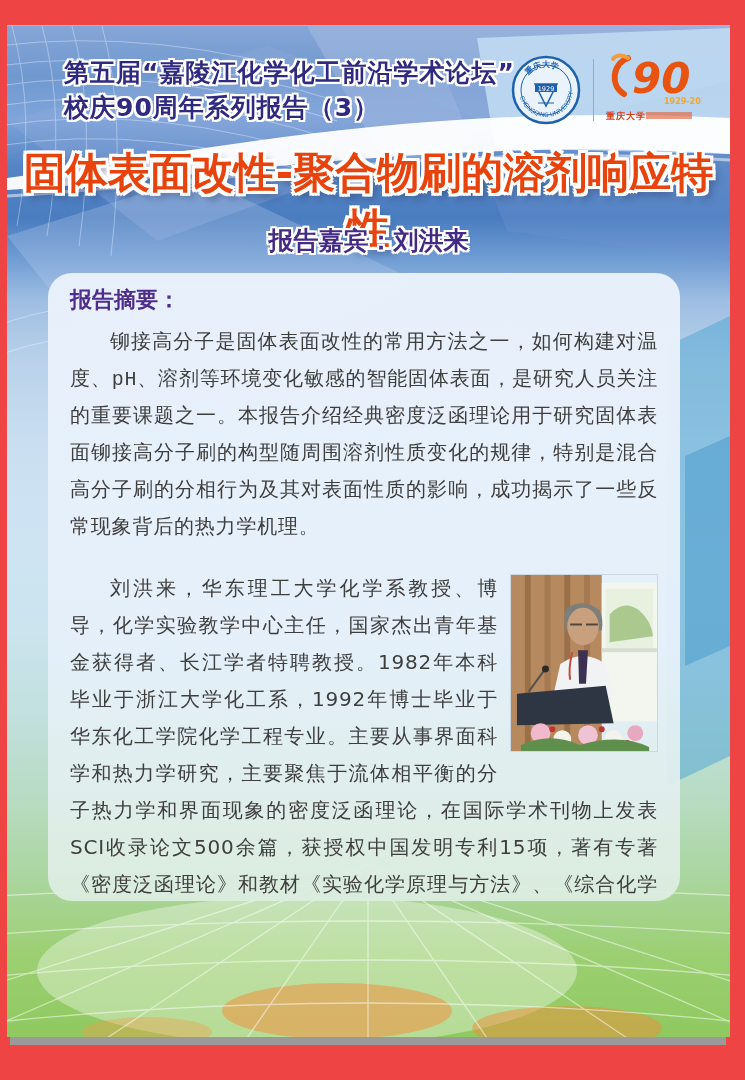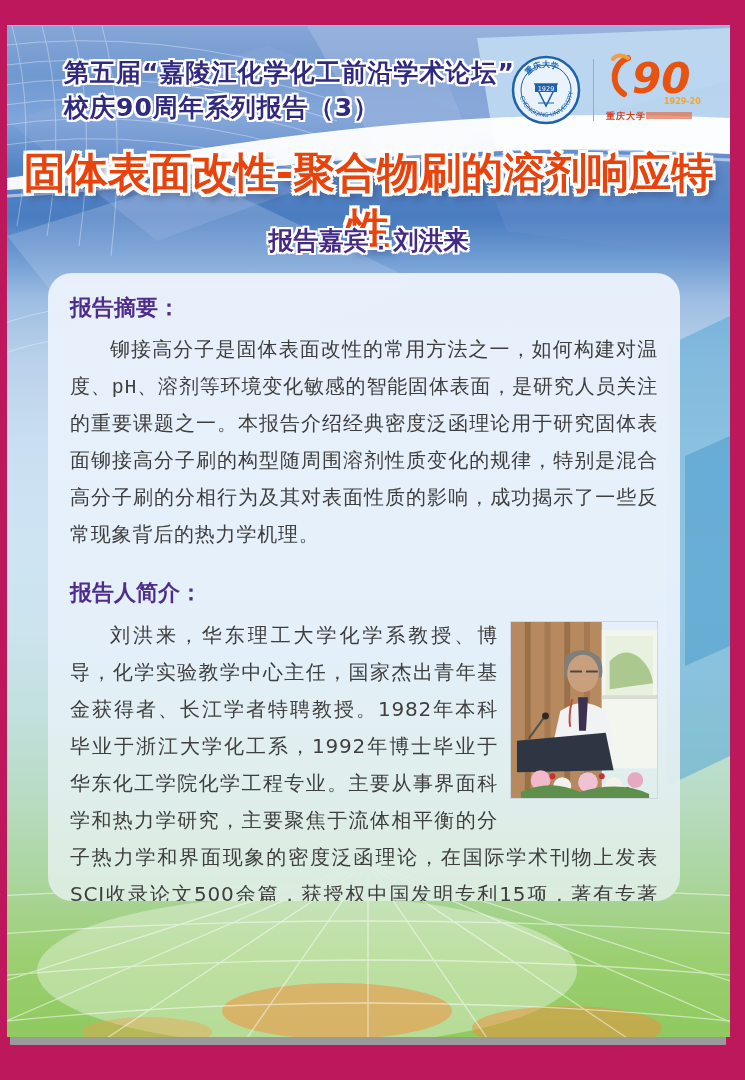--- a/index.html
+++ b/index.html
@@ -2,21 +2,21 @@
 <html><head>
 <meta charset="utf-8">
 <style>
   * { margin: 0; padding: 0; box-sizing: border-box; }
   html, body { background: #ffffff; }
   body { font-family: "DejaVu Sans", "Liberation Sans", sans-serif; }
 
   .page {
     position: relative;
     width: 745px; height: 1080px;
-    background: #be185d;
+    background: #ef4444;
     overflow: hidden;
   }
 
   .poster {
     position: absolute;
     left: 7px; top: 25px;
     width: 723px; height: 1012px;
     overflow: hidden;
     border-top: 1px solid #b5b5b5;
     background: linear-gradient(180deg,
@@ -83,21 +83,21 @@
       0 -2px 0 #fff, 0 2px 0 #fff, -2px 0 0 #fff, 2px 0 0 #fff;
   }
 
   .content-box {
     position: absolute; left: 41px; top: 247px;
     width: 632px; height: 628px;
     border-radius: 24px;
     background: linear-gradient(180deg,
       rgba(234,242,251,0.97) 0%, rgba(229,240,250,0.96) 60%,
       rgba(226,239,238,0.94) 82%, rgba(222,238,226,0.92) 100%);
-    padding: 20px 22px 0 22px;
+    padding: 12px 22px 0 22px;
     overflow: hidden;
   }
 
   .section-heading {
     font-size: 22px; font-weight: bold;
     margin-bottom: 9px;
   }
   .body-text {
     font-size: 20px; line-height: 37px;
     letter-spacing: 0.8px;
@@ -222,21 +222,20 @@
 
     <div class="speaker-line" style="color:#432a85;">报告嘉宾：刘洪来</div>
 
     <div class="content-box">
       <div class="abstract-section">
         <div class="section-heading" style="color:#4f2d8c;">报告摘要：</div>
         <div class="body-text" style="color:#3e3e3e;font-family:Liberation Mono, monospace;">铆接高分子是固体表面改性的常用方法之一，如何构建对温度、pH、溶剂等环境变化敏感的智能固体表面，是研究人员关注的重要课题之一。本报告介绍经典密度泛函理论用于研究固体表面铆接高分子刷的构型随周围溶剂性质变化的规律，特别是混合高分子刷的分相行为及其对表面性质的影响，成功揭示了一些反常现象背后的热力学机理。</div>
       </div>
 
       <div class="bio-section">
-        <div class="section-heading" style="color:#4f2d8c;">报告人简介：</div>
 
         <svg class="speaker-photo" viewBox="0 0 148 178" preserveAspectRatio="none">
 
           <rect x="0" y="0" width="92" height="178" fill="#b68a5e"></rect>
           <rect x="14" y="0" width="6" height="178" fill="#9a7049"></rect>
           <rect x="34" y="0" width="6" height="178" fill="#a57a52"></rect>
           <rect x="54" y="0" width="6" height="178" fill="#9a7049"></rect>
           <rect x="74" y="0" width="6" height="178" fill="#a57a52"></rect>
 
           <rect x="92" y="8" width="56" height="140" fill="#f2f6ef"></rect>

